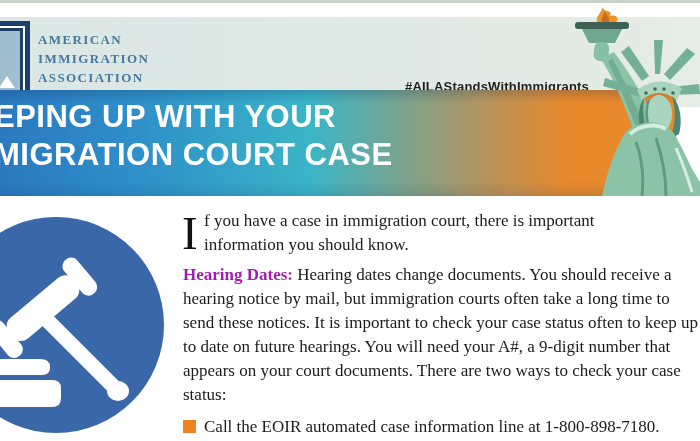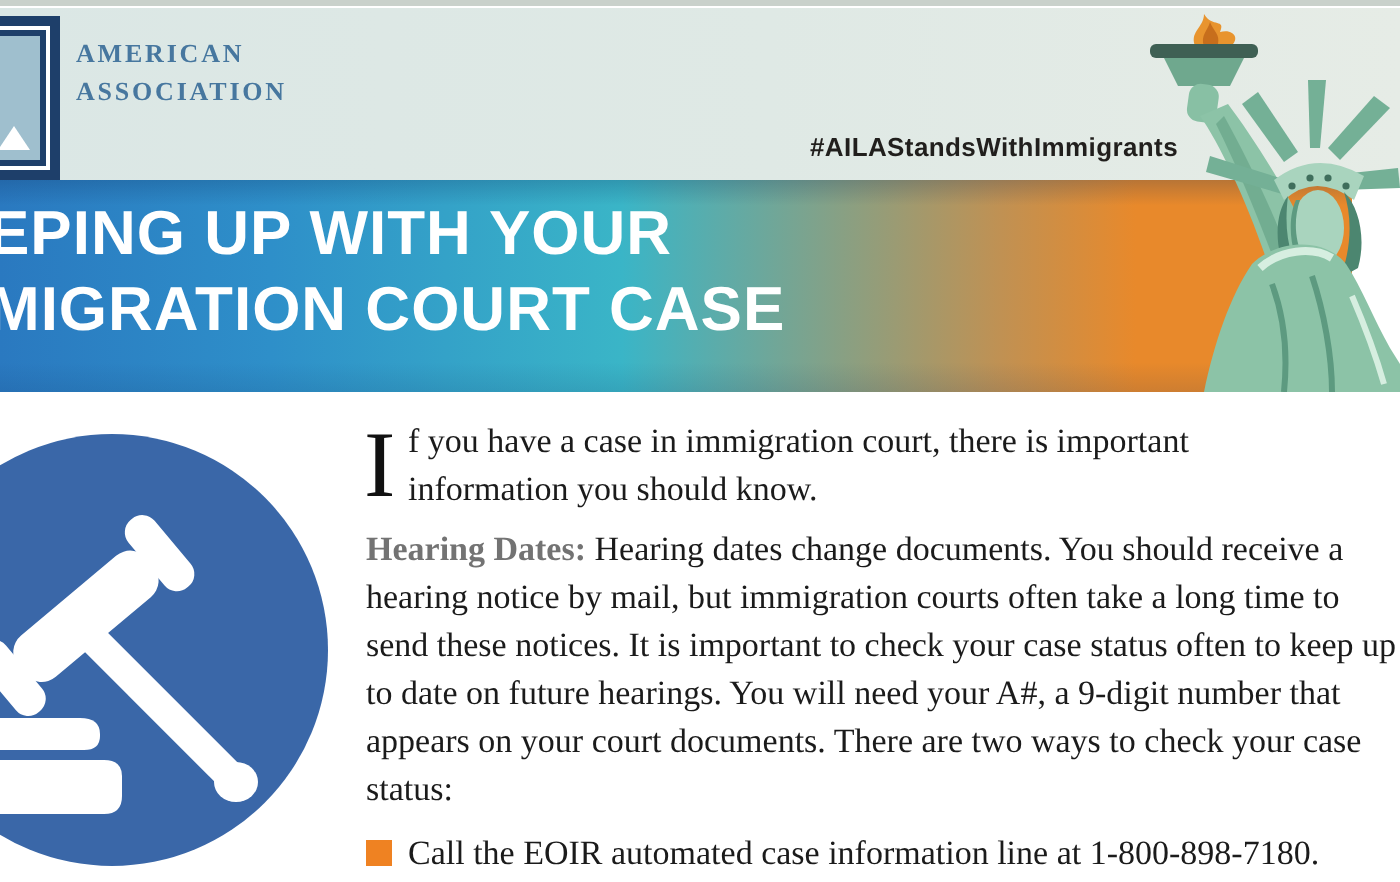--- a/index.html
+++ b/index.html
@@ -1,21 +1,21 @@
 <!DOCTYPE html>
 <html><head>
 <meta charset="utf-8">
 <style>
   html,body{margin:0;padding:0;background:#fff;}
   .page{position:relative;width:700px;height:441px;overflow:hidden;background:#ffffff;
         font-family:"Liberation Serif",serif;color:#1b1b1b;}
   .top-strip{position:absolute;left:0;top:0;width:700px;height:3px;background:#c9d1cb;z-index:6;}
 
   
-  .header{position:absolute;left:0;top:4px;width:700px;height:90px;
+  .header{position:absolute;left:0;top:17px;width:700px;height:90px;
           background:linear-gradient(90deg,#dbe7e5 0%,#dfe9e5 55%,#e6ece6 100%);z-index:1;}
   .logo-box{position:absolute;left:-16px;top:4px;width:46px;height:82px;background:#1e3f6a;}
   .logo-inner{position:absolute;left:5px;top:5px;right:5px;bottom:5px;border:2px solid #ffffff;background:#1e3f6a;}
   .logo-panel{position:absolute;left:3px;top:3px;right:3px;bottom:3px;background:#9fbfce;}
   .logo-glyph{position:absolute;bottom:5px;left:50%;transform:translateX(-50%);width:0;height:0;
               border-left:8px solid transparent;border-right:8px solid transparent;border-bottom:12px solid #ffffff;}
   .org-name{position:absolute;left:38px;top:13px;font-size:13px;line-height:19px;
             letter-spacing:1.4px;color:#47779f;font-weight:600;}
   .hashtag{position:absolute;left:405px;top:62px;font-family:"Liberation Sans",sans-serif;
            font-weight:bold;font-size:13px;color:#211f1d;letter-spacing:0.2px;text-align:center;}
@@ -35,40 +35,41 @@
   
   .circle{position:absolute;left:-52px;top:217px;width:216px;height:216px;border-radius:50%;
           background:#3a67a8;z-index:3;}
   .circle svg{position:absolute;left:0;top:0;}
   .text-col{position:absolute;left:183px;top:203px;width:620px;z-index:4;
             font-size:17px;line-height:24px;}
   .intro{position:relative;margin:6px 0 0 0;padding-left:21px;}
   .dropcap{position:absolute;left:-1px;top:2px;font-size:47px;line-height:44px;font-weight:400;color:#111;}
   .tline{display:block;white-space:nowrap;}
   .hearing{margin:6px 0 0 0;}
-  .hl{color:#737373;font-weight:bold;}
+  .hl{color:#a21caf;font-weight:bold;}
   .bullet-row{margin-top:8px;white-space:nowrap;}
   .sq{display:inline-block;width:13px;height:13px;background:#ef8222;margin-right:8px;vertical-align:-1px;}
 </style>
 </head>
 <body>
 
 <div class="page">
   <div class="top-strip"></div>
 
   <header class="header">
     <div class="logo-box">
       <div class="logo-inner">
         <div class="logo-panel">
           <div class="logo-glyph"></div>
         </div>
       </div>
     </div>
     <div class="org-name">
       <div>AMERICAN</div>
+      <div>IMMIGRATION</div>
       <div>ASSOCIATION</div>
     </div>
     <div class="hashtag">#AILAStandsWithImmigrants</div>
   </header>
 
   <div class="band">
     <h1>
       <span>EPING UP WITH YOUR</span>
       <span>MIGRATION COURT CASE</span>
     </h1>

